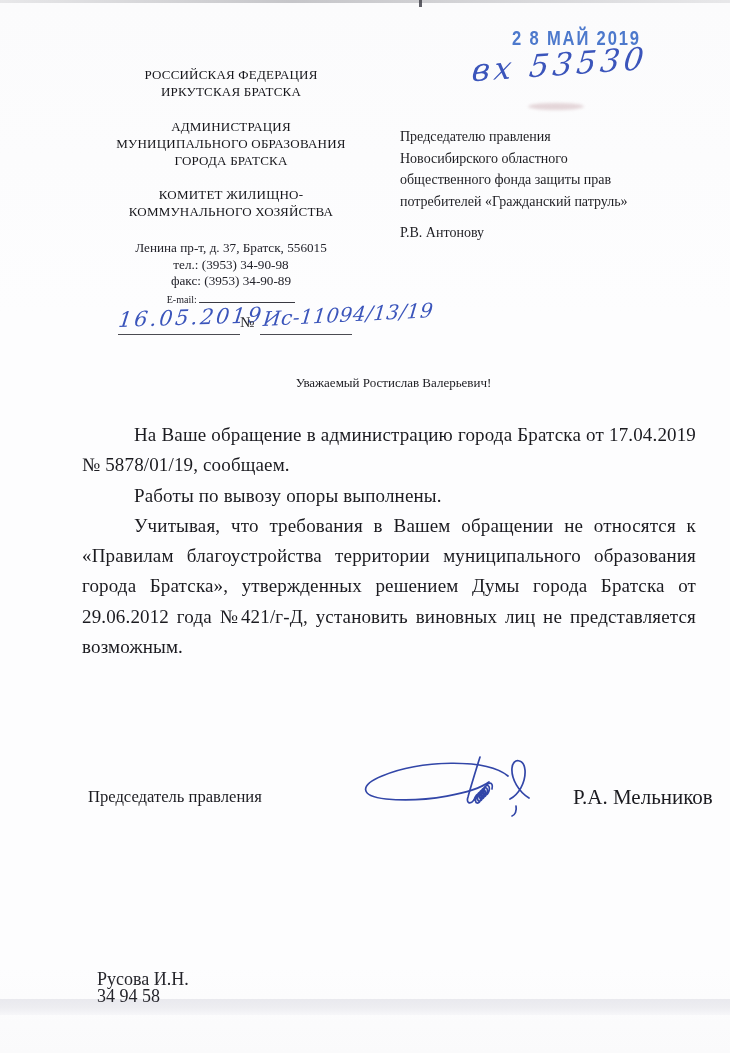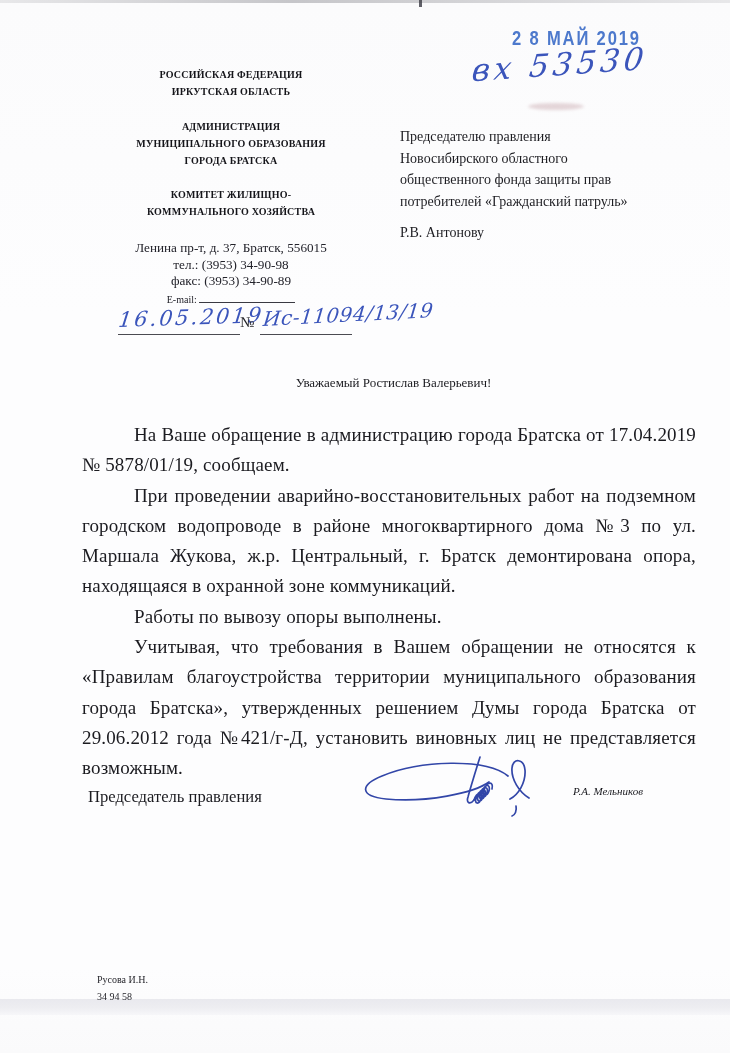--- a/index.html
+++ b/index.html
@@ -20,21 +20,21 @@
     font-family:"Liberation Sans","DejaVu Sans",sans-serif;font-weight:bold;
     font-size:18px;color:#4d79cc;letter-spacing:2px;transform:scale(.92,1.08);transform-origin:left top;}
   .stamp-entry{left:474px;top:52px;width:230px;
     font-family:"DejaVu Serif",serif;font-style:italic;
     font-size:31px;color:#3f5fc2;letter-spacing:4px;
     transform:rotate(-4deg) skewX(-10deg);transform-origin:left top;}
   .smudge{left:528px;top:103px;width:56px;height:7px;border-radius:50%;
     background:#b98f96;opacity:.35;filter:blur(1.5px);}
   
   .letterhead{left:70px;top:66px;width:322px;text-align:center;}
-  .lh-bold{font-weight:bold;font-size:10px;line-height:17px;color:#15151a;letter-spacing:.2px;}
+  .lh-bold{font-weight:normal;font-size:13px;line-height:17px;color:#15151a;letter-spacing:.2px;}
   .lh-gap1{height:18px;} .lh-gap2{height:17px;} .lh-gap3{height:20px;}
   .lh-addr{font-size:13.2px;line-height:16.6px;color:#22222a;}
   .email-line{font-size:10px;line-height:16.6px;color:#22222a;}
   .email-underline{display:inline-block;width:96px;border-bottom:1.4px solid #3a3a42;height:12px;vertical-align:baseline;}
   
   .ref-date{left:118px;top:307px;width:122px;border-bottom:1.6px solid #4b4b52;height:27px;}
   .ref-num-line{left:260px;top:307px;width:92px;border-bottom:1.6px solid #4b4b52;height:27px;}
   .hand{font-family:"DejaVu Serif",serif;font-style:italic;color:#3b55bb;white-space:nowrap;}
   .hand-date{position:absolute;left:2px;top:1px;font-size:21px;letter-spacing:2.5px;
     transform:rotate(-2deg) skewX(-9deg);transform-origin:left top;}
@@ -45,40 +45,40 @@
   .addressee{left:400px;top:126px;width:320px;font-size:14px;line-height:21.6px;color:#1d1d22;}
   .addressee-name{margin-top:10px;}
   
   .salutation{left:87px;top:375px;width:613px;text-align:center;font-size:13px;color:#1b1b20;}
   .body-text{left:82px;top:420px;width:614px;font-size:19px;line-height:30.3px;
     text-align:justify;color:#1b1b20;letter-spacing:.15px;}
   .body-text p{margin:0;text-indent:52px;}
   
   .sig-position{left:88px;top:787px;font-size:16.6px;color:#1b1b20;}
   .sig-svg{left:358px;top:752px;}
-  .sig-name{left:573px;top:785px;width:134px;font-size:11px;color:#1b1b20;white-space:nowrap;font-style:italic;}
+  .sig-name{left:573px;top:785px;width:134px;font-size:21px;color:#1b1b20;white-space:nowrap;}
   
-  .footer{left:97px;top:971px;font-size:10px;line-height:17px;color:#26262c;}
+  .footer{left:97px;top:971px;font-size:18px;line-height:17px;color:#26262c;}
 </style>
 </head>
 <body>
 
 <div class="page">
 
   <div class="abs top-edge"></div>
   <div class="abs top-tick"></div>
   <div class="abs bottom-band"></div>
 
   <div class="abs stamp-date">2 8 МАЙ 2019</div>
   <div class="abs stamp-entry hand">вх 53530</div>
   <div class="abs smudge"></div>
 
   <div class="abs letterhead">
     <div class="lh-bold">РОССИЙСКАЯ ФЕДЕРАЦИЯ</div>
-    <div class="lh-bold">ИРКУТСКАЯ ОБЛАСТЬ</div>
+    <div class="lh-bold">ИРКУТСКАЯ БРАТСКА</div>
     <div class="lh-gap1"></div>
     <div class="lh-bold">АДМИНИСТРАЦИЯ</div>
     <div class="lh-bold">МУНИЦИПАЛЬНОГО ОБРАЗОВАНИЯ</div>
     <div class="lh-bold">ГОРОДА БРАТСКА</div>
     <div class="lh-gap2"></div>
     <div class="lh-bold">КОМИТЕТ ЖИЛИЩНО-</div>
     <div class="lh-bold">КОММУНАЛЬНОГО ХОЗЯЙСТВА</div>
     <div class="lh-gap3"></div>
     <div class="lh-addr">Ленина пр-т, д. 37, Братск, 556015</div>
     <div class="lh-addr">тел.:  (3953) 34-90-98</div>
@@ -102,21 +102,20 @@
     <div>Новосибирского областного</div>
     <div>общественного фонда защиты прав</div>
     <div>потребителей «Гражданский патруль»</div>
     <div class="addressee-name">Р.В. Антонову</div>
   </div>
 
   <div class="abs salutation">Уважаемый Ростислав Валерьевич!</div>
 
   <div class="abs body-text">
     <p>На Ваше обращение в администрацию города Братска от 17.04.2019 № 5878/01/19, сообщаем.</p>
-    <p>При проведении аварийно-восстановительных работ на подземном городском водопроводе в районе многоквартирного дома №3 по ул. Маршала Жукова, ж.р. Центральный, г. Братск демонтирована опора, находящаяся в охранной зоне коммуникаций.</p>
     <p>Работы по вывозу опоры  выполнены.</p>
     <p>Учитывая, что требования в Вашем обращении не относятся к «Правилам благоустройства территории муниципального образования города Братска», утвержденных решением Думы города Братска от 29.06.2012 года №421/г-Д, установить виновных лиц не представляется возможным.</p>
   </div>
 
   <div class="abs sig-position">Председатель правления</div>
   <svg class="abs sig-svg" width="215" height="72" viewBox="0 0 215 72">
     <g fill="none" stroke="#3246a8" stroke-width="1.7" stroke-linecap="round" stroke-linejoin="round">
       <path d="M150,24 C128,6 62,8 24,24 C2,33 1,44 28,47 C68,51 116,41 131,30"></path>
       <path d="M122,5 C118,18 113,34 110,45 C108,51 112,53 116,48"></path>
       <path d="M116,48 c3,-9 9,-8 7,-1 c-2,6 -7,5 -5,-1 c3,-9 9,-8 7,-1 c-2,6 -7,5 -5,-1 c3,-9 9,-8 7,-1 c-2,6 -7,5 -5,-1 c3,-9 9,-8 7,-1 c-2,6 -7,5 -5,-1 c3,-9 9,-8 7,-1 c-2,6 -7,5 -5,-1 c3,-9 10,-9 8,-1"></path>

